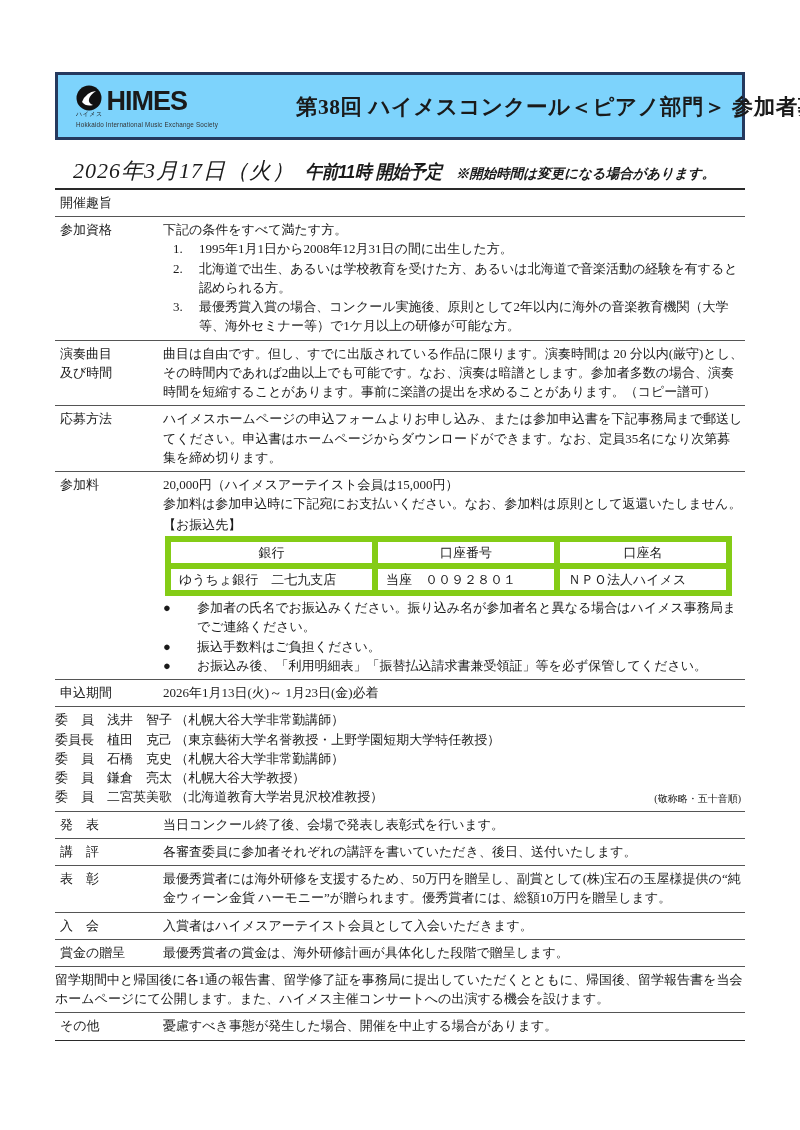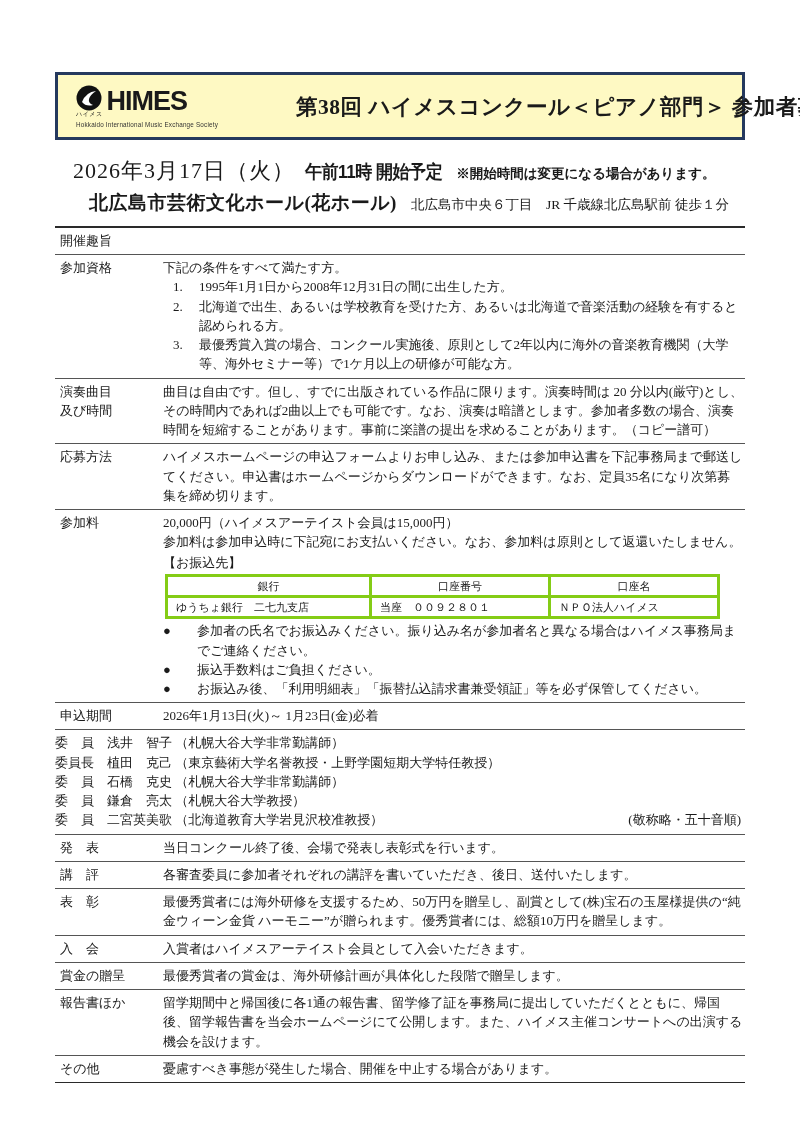--- a/index.html
+++ b/index.html
@@ -9,21 +9,21 @@
     position:relative;overflow:hidden;
     -webkit-font-smoothing:antialiased;
   }
   .page{padding:72px 55px 0 55px;}
 
   
   .header-box{
     border:3px solid #25395e;
     display:flex;align-items:center;
     padding:6px 14px 6px 18px;height:50px;
-    background:#fef9c3;
+    background:#7dd3fc;
   }
   .logo{display:flex;flex-direction:column;width:220px;flex:0 0 auto;}
   .logo-top{display:flex;align-items:center;gap:4px;}
   .logo-mark{display:flex;flex-direction:column;align-items:center;}
   .logo-circle{width:26px;height:26px;flex:0 0 auto;}
   .logo-katakana{font-size:6px;letter-spacing:0.5px;margin-top:-1px;font-family:"Liberation Sans","DejaVu Sans",sans-serif;}
   .logo-name{
     font-family:"Liberation Sans","DejaVu Sans",sans-serif;
     font-weight:bold;font-size:27px;letter-spacing:-1px;line-height:1;
     transform:scaleY(1.05);
@@ -31,21 +31,21 @@
   .logo-tagline{
     font-size:6.3px;color:#333;margin-top:2px;letter-spacing:0.2px;
     font-family:"Liberation Sans","DejaVu Sans",sans-serif;white-space:nowrap;
   }
   .header-title{
     flex:1;text-align:center;font-weight:bold;font-size:21.5px;
     letter-spacing:0.5px;white-space:nowrap;
   }
 
   
-  .date-line{margin:16px 0 2px 18px;white-space:nowrap;}
+  .date-line{margin:16px 0 2px 18px;white-space:nowrap;font-style:italic;}
   .date-main{font-size:22px;letter-spacing:1px;}
   .date-time{
     font-family:"Liberation Sans","DejaVu Sans",sans-serif;
     font-weight:bold;font-size:18.5px;letter-spacing:-0.5px;
     transform:scaleX(0.92);display:inline-block;vertical-align:baseline;
   }
   .date-note{font-size:13.5px;font-weight:bold;margin-left:4px;}
   .venue-line{margin:4px 0 10px 34px;white-space:nowrap;}
   .venue-name{font-size:19px;font-weight:bold;letter-spacing:0.5px;}
   .venue-detail{font-size:13.5px;margin-left:10px;}
@@ -59,30 +59,30 @@
   .num-item{display:flex;margin-left:10px;}
   .num-item .num{flex:0 0 26px;}
   .num-item .txt{flex:1;}
   .bullet-item{display:flex;}
   .bullet-item .blt{flex:0 0 14px;}
   .bullet-item .txt{flex:1;margin-left:20px;}
   .furikomi-label{margin:1px 0;}
 
   .bank-table{border-collapse:collapse;margin:2px 0 2px 2px;}
   .bank-table th,.bank-table td{
-    border:3px solid #84cc16;font-weight:normal;font-size:11px;
+    border:6px solid #84cc16;font-weight:normal;font-size:13px;
     padding:1px 8px;
   }
   .bank-table th{text-align:center;}
   .bank-table td{text-align:left;}
   .bt-c1{width:185px;} .bt-c2{width:160px;} .bt-c3{width:150px;}
 
   .judge-line{white-space:nowrap;}
   .judge-last{display:flex;justify-content:space-between;align-items:flex-end;}
-  .judge-note{font-size:13px;flex:0 0 auto;padding-right:2px;}
+  .judge-note{font-size:10px;flex:0 0 auto;padding-right:2px;}
 </style>
 </head>
 <body>
 
 <div class="page">
 
   <div class="header-box">
     <div class="logo">
       <div class="logo-top">
         <div class="logo-mark">
@@ -98,24 +98,20 @@
     </div>
     <div class="header-title">第38回 ハイメスコンクール＜ピアノ部門＞ 参加者募集</div>
   </div>
 
   <div class="date-line">
     <span class="date-main">2026年3月17日（火）</span>
     <span class="date-time">午前11時 開始予定</span>
     <span class="date-note">※開始時間は変更になる場合があります。</span>
   </div>
 
-  <div class="venue-line">
-    <span class="venue-name">北広島市芸術文化ホール(花ホール)</span>
-    <span class="venue-detail">北広島市中央６丁目　JR 千歳線北広島駅前 徒歩１分</span>
-  </div>
 
   <div class="spec-table">
 
     <div class="spec-row">
       <div class="spec-label">開催趣旨</div>
     </div>
 
     <div class="spec-row">
       <div class="spec-label">参加資格</div>
       <div class="spec-content">
@@ -222,21 +218,20 @@
       <div class="spec-label">入　会</div>
       <div class="spec-content">入賞者はハイメスアーテイスト会員として入会いただきます。</div>
     </div>
 
     <div class="spec-row">
       <div class="spec-label">賞金の贈呈</div>
       <div class="spec-content">最優秀賞者の賞金は、海外研修計画が具体化した段階で贈呈します。</div>
     </div>
 
     <div class="spec-row">
-      <div class="spec-label">報告書ほか</div>
       <div class="spec-content">留学期間中と帰国後に各1通の報告書、留学修了証を事務局に提出していただくとともに、帰国後、留学報告書を当会ホームページにて公開します。また、ハイメス主催コンサートへの出演する機会を設けます。</div>
     </div>
 
     <div class="spec-row">
       <div class="spec-label">その他</div>
       <div class="spec-content">憂慮すべき事態が発生した場合、開催を中止する場合があります。</div>
     </div>
 
   </div>
 

